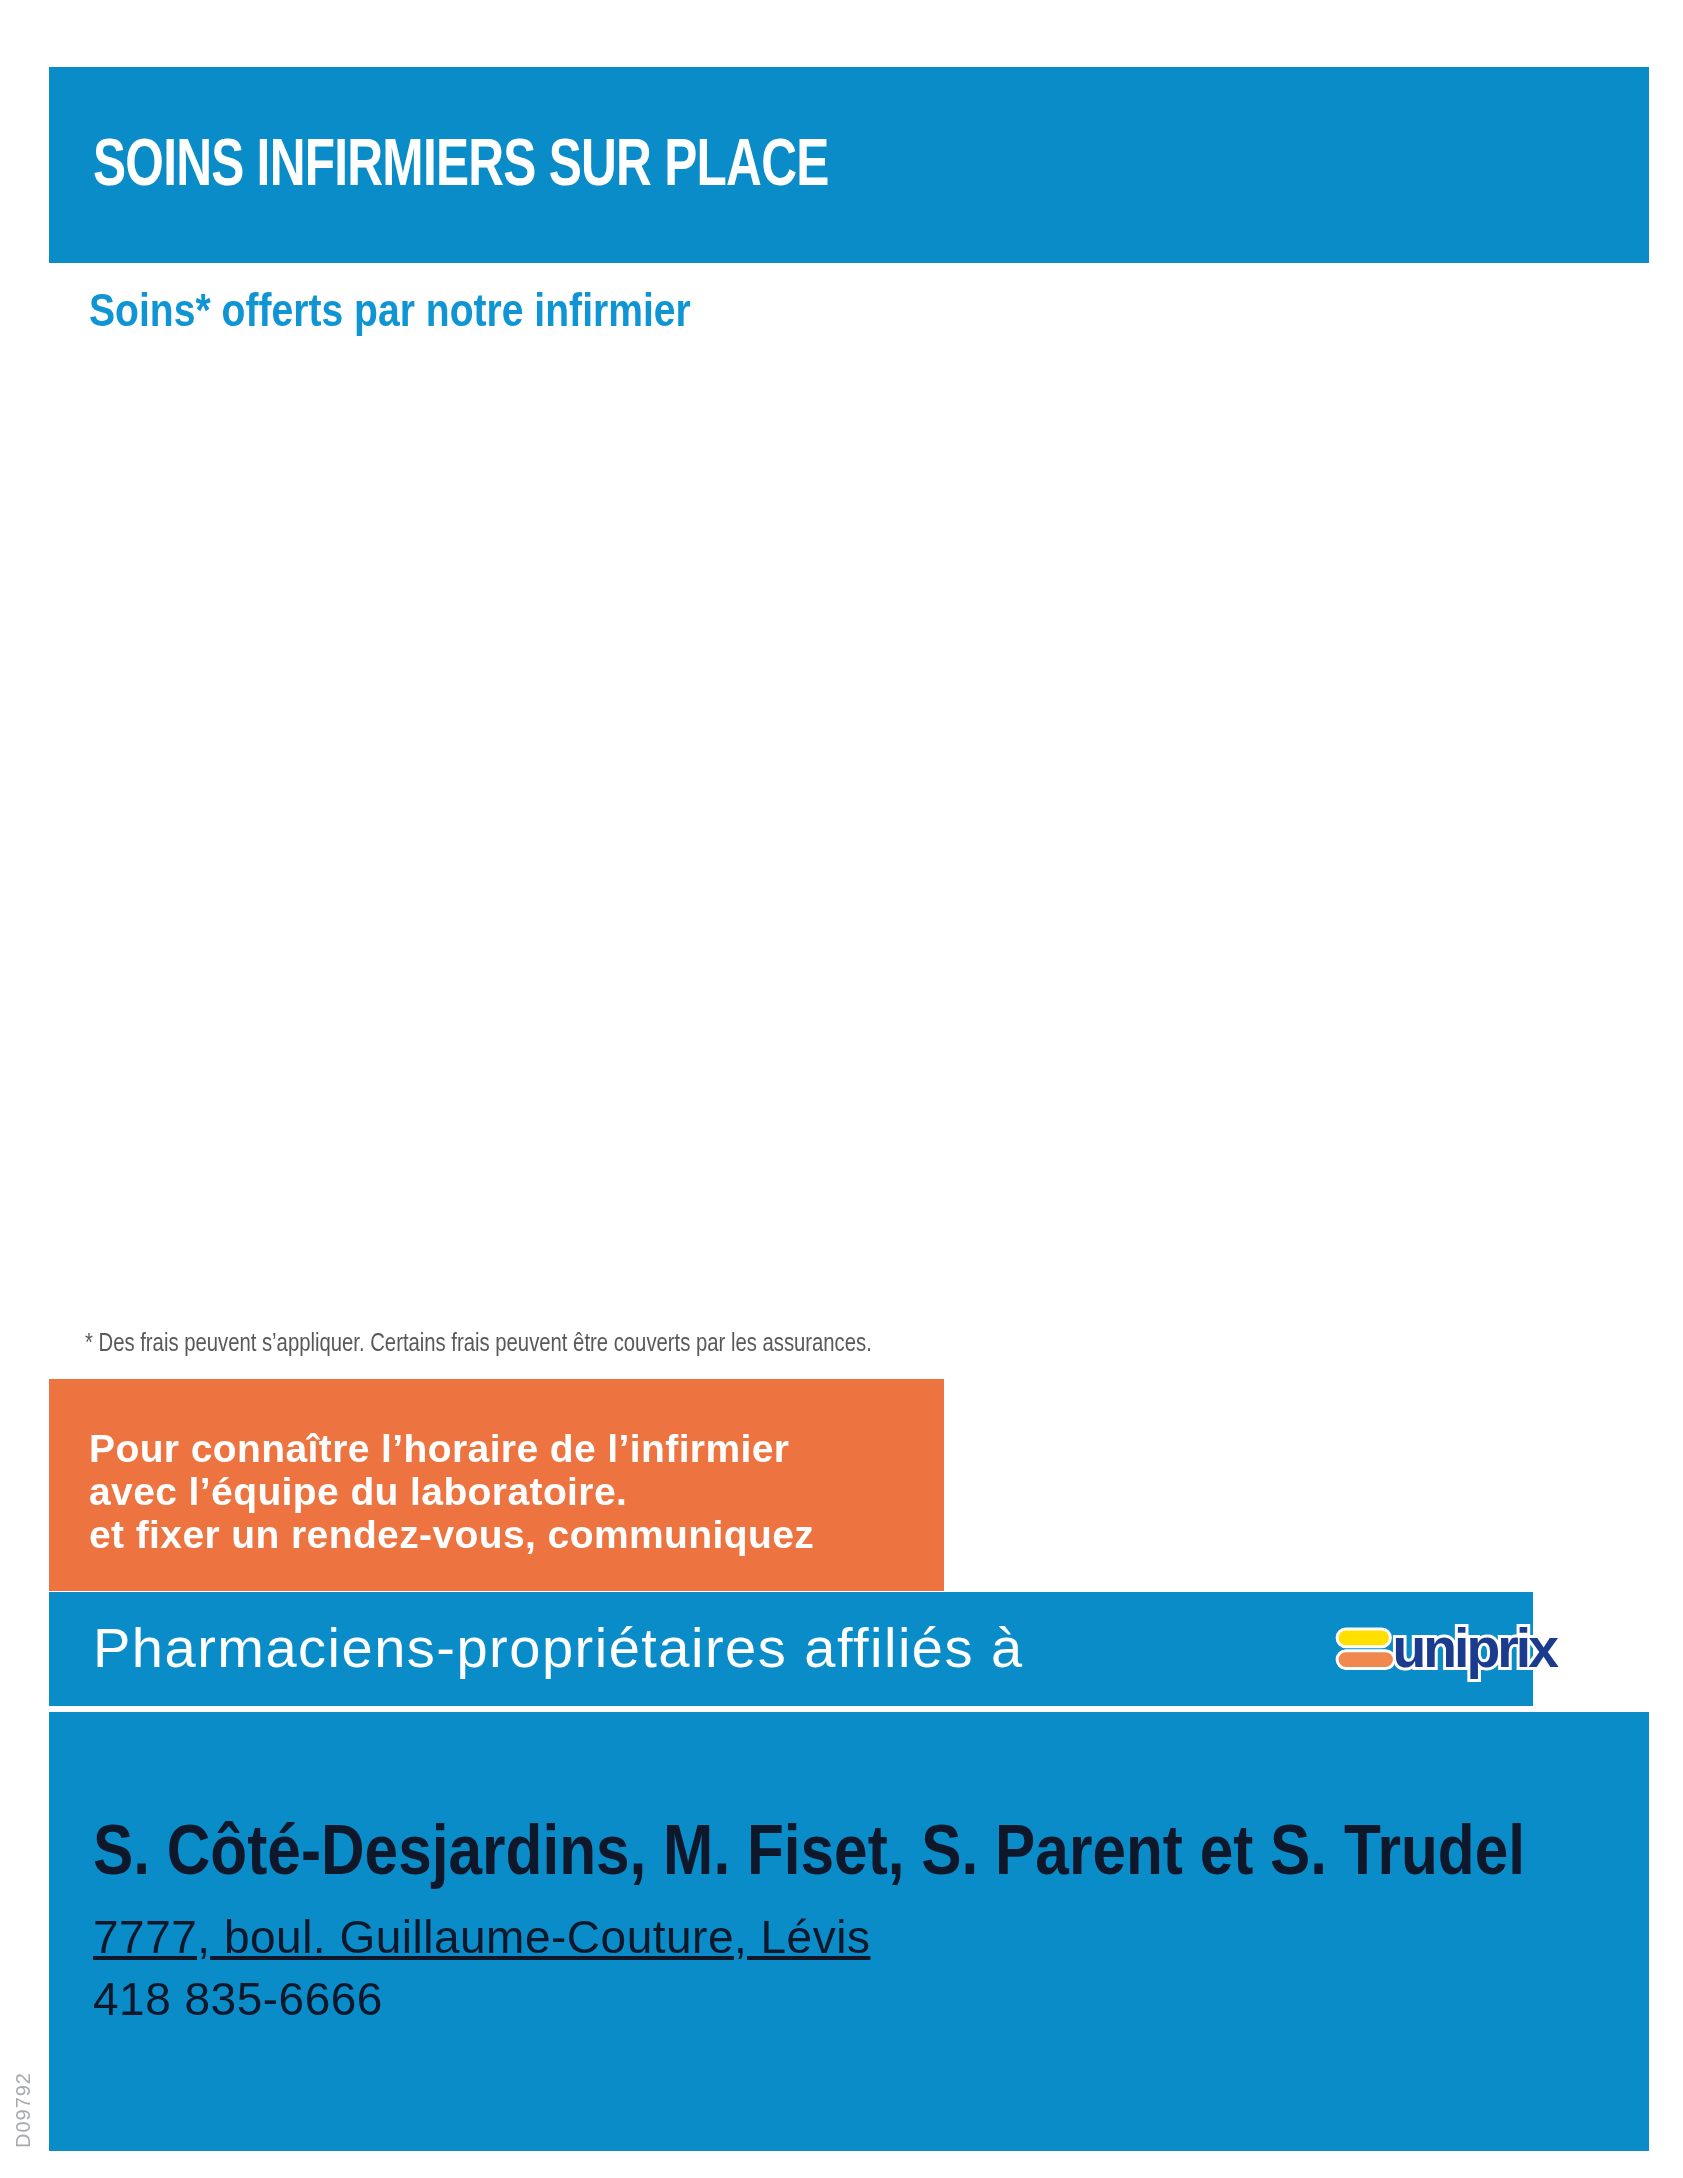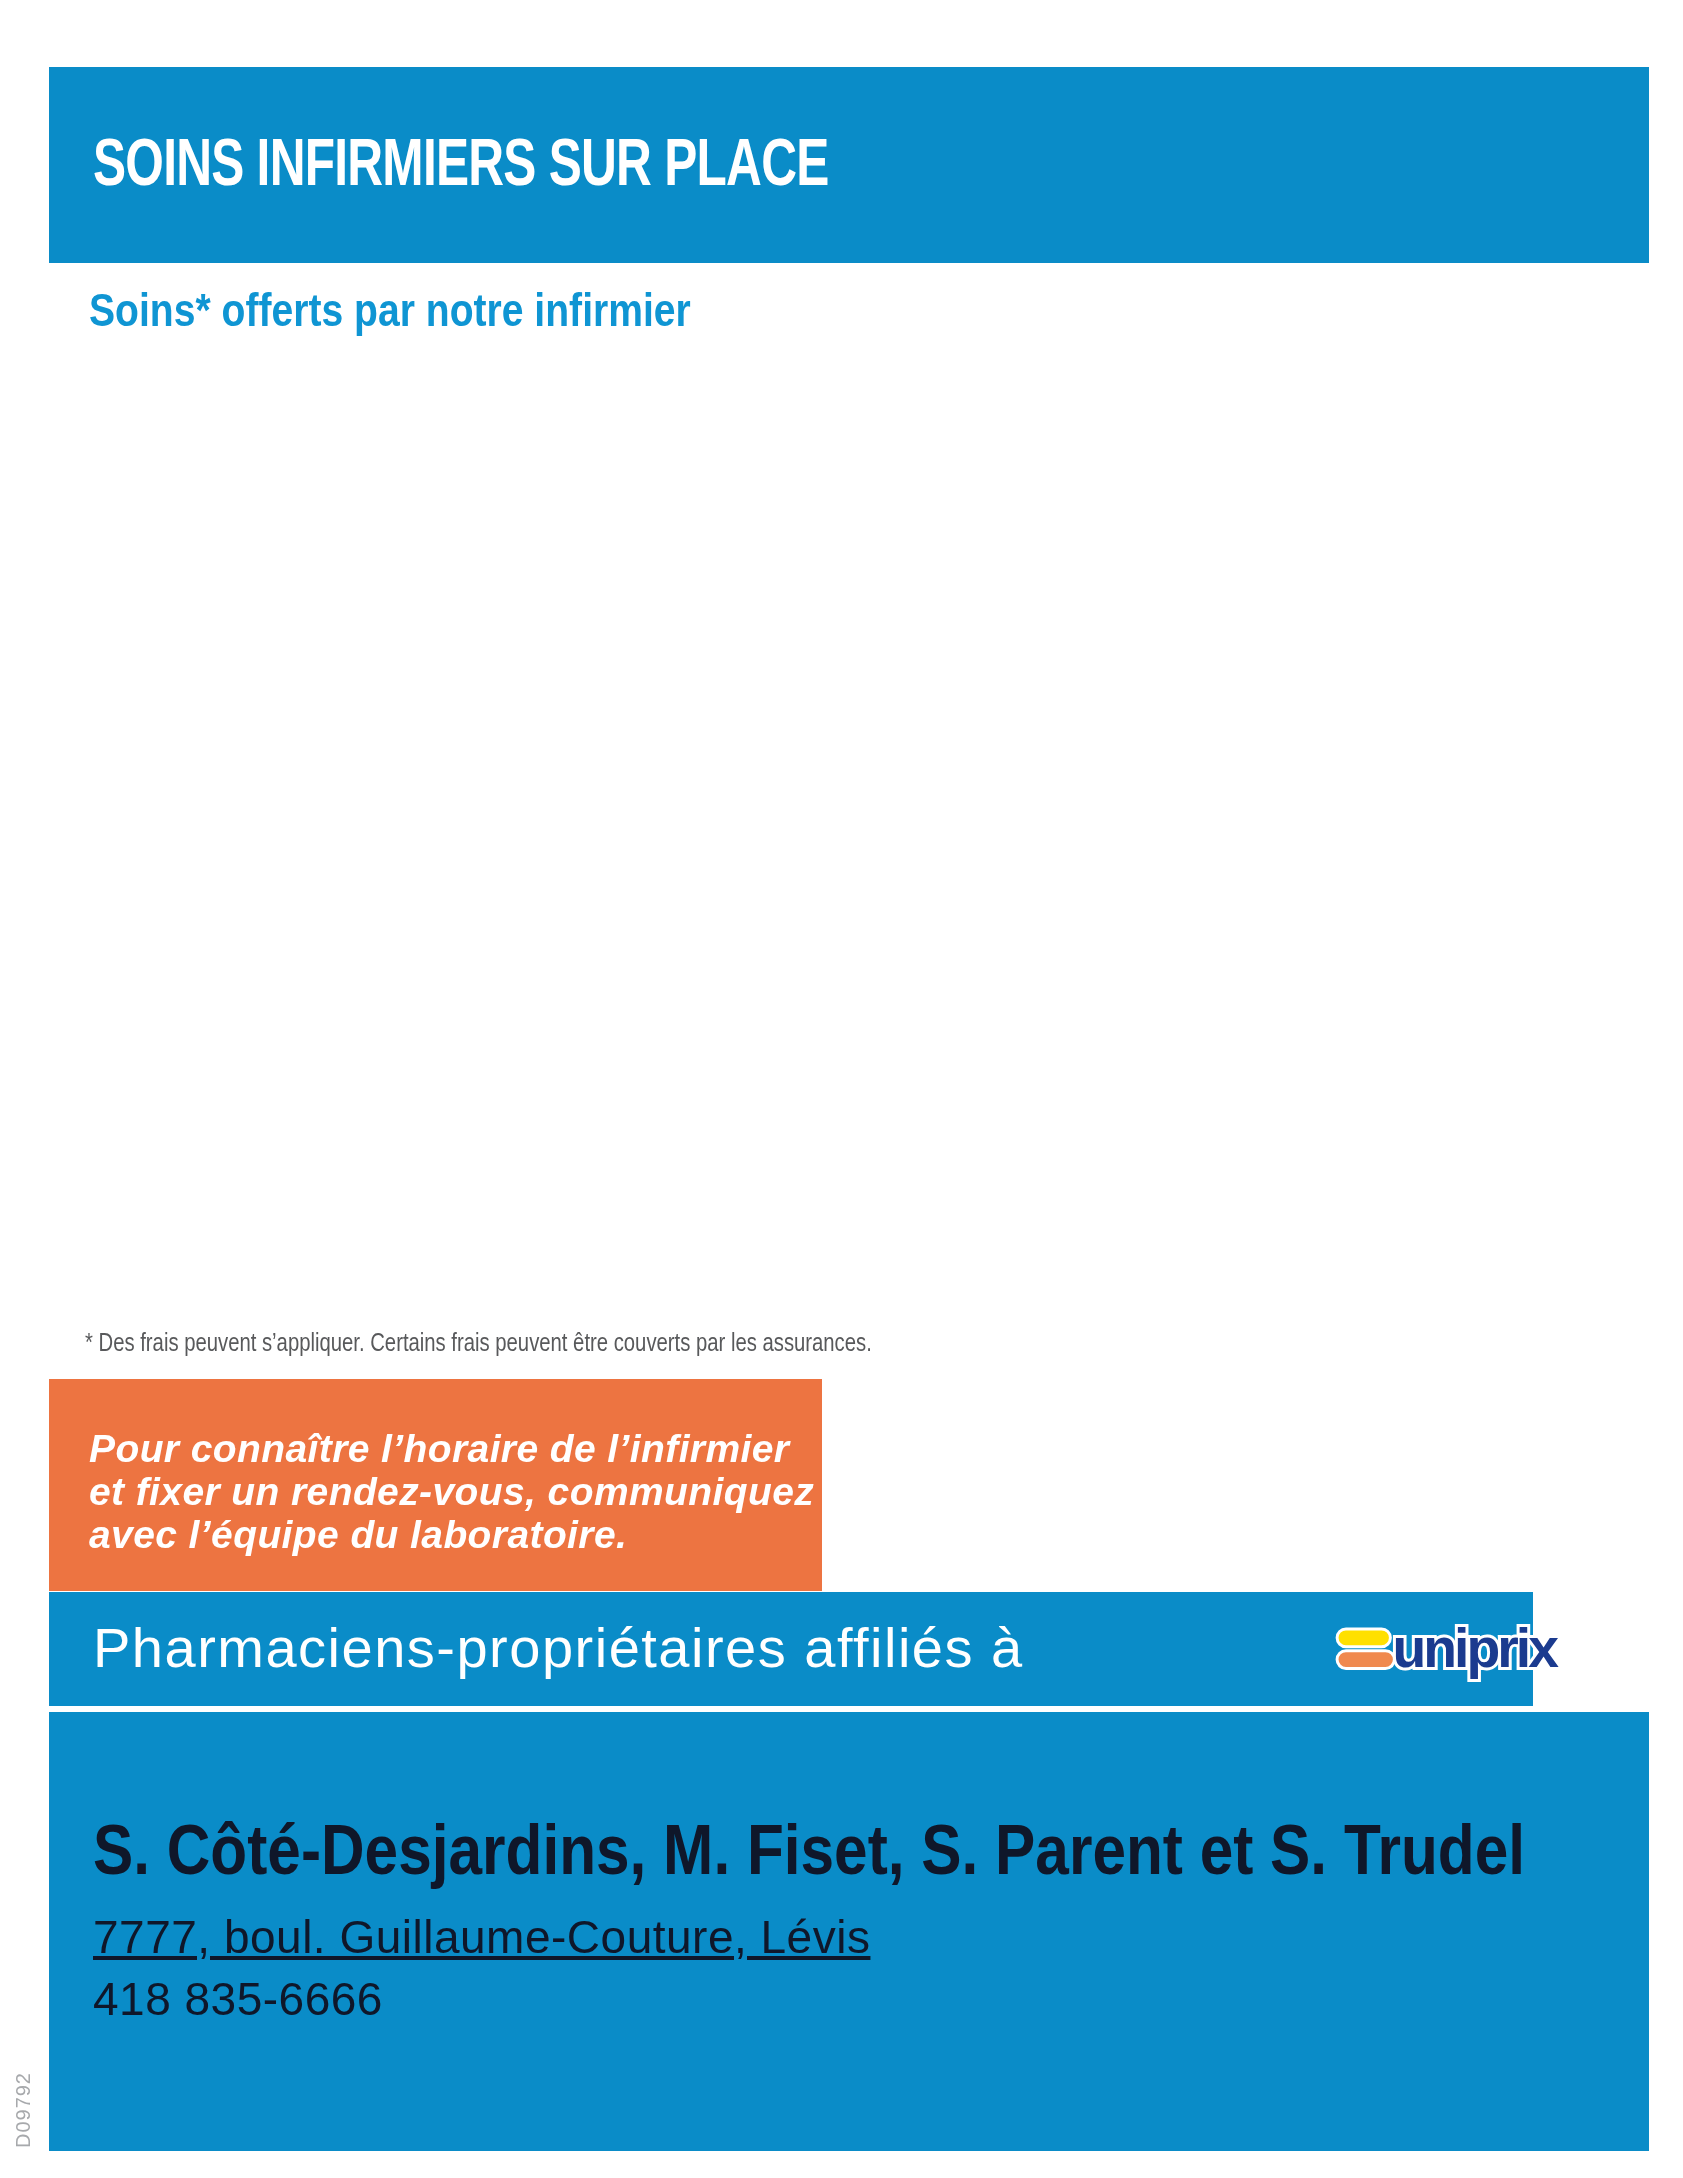--- a/index.html
+++ b/index.html
@@ -48,23 +48,22 @@
     font-size: 26px;
     color: #58595B;
     transform: scaleX(0.78);
     transform-origin: left top;
     white-space: nowrap;
   }
   
   .callout {
     position: absolute;
     left: 49px; top: 1379px;
-    width: 773px; height: 212px;
+    width: 895px; height: 212px;
     background: #ED7441;
-    font-style: italic;
   }
   .callout-text {
     position: absolute;
     left: 40px; top: 48px;
     font-size: 39px;
     font-weight: bold;
     line-height: 43px;
     letter-spacing: 0.4px;
     color: #ffffff;
     white-space: nowrap;
@@ -149,22 +148,22 @@
     <div class="header-title">SOINS INFIRMIERS SUR PLACE</div>
   </div>
 
   <div class="subtitle">Soins* offerts par notre infirmier</div>
 
   <div class="footnote">* Des frais peuvent s’appliquer. Certains frais peuvent être couverts par les assurances.</div>
 
   <div class="callout">
     <div class="callout-text">
       <div>Pour connaître l’horaire de l’infirmier</div>
+      <div>avec l’équipe du laboratoire.</div>
       <div>et fixer un rendez-vous, communiquez</div>
-      <div>avec l’équipe du laboratoire.</div>
     </div>
   </div>
 
   <div class="affiliation-band">
     <div class="affiliation-label">Pharmaciens-propriétaires affiliés à</div>
     <svg class="uniprix-logo" width="259" height="81" viewBox="0 0 262 82">
       <g>
         <rect x="2" y="4" width="54" height="18" rx="9" fill="#FFE000" stroke="#ffffff" stroke-width="3"></rect>
         <rect x="2" y="26" width="58" height="18" rx="9" fill="#F0894E" stroke="#ffffff" stroke-width="3"></rect>
       </g>

